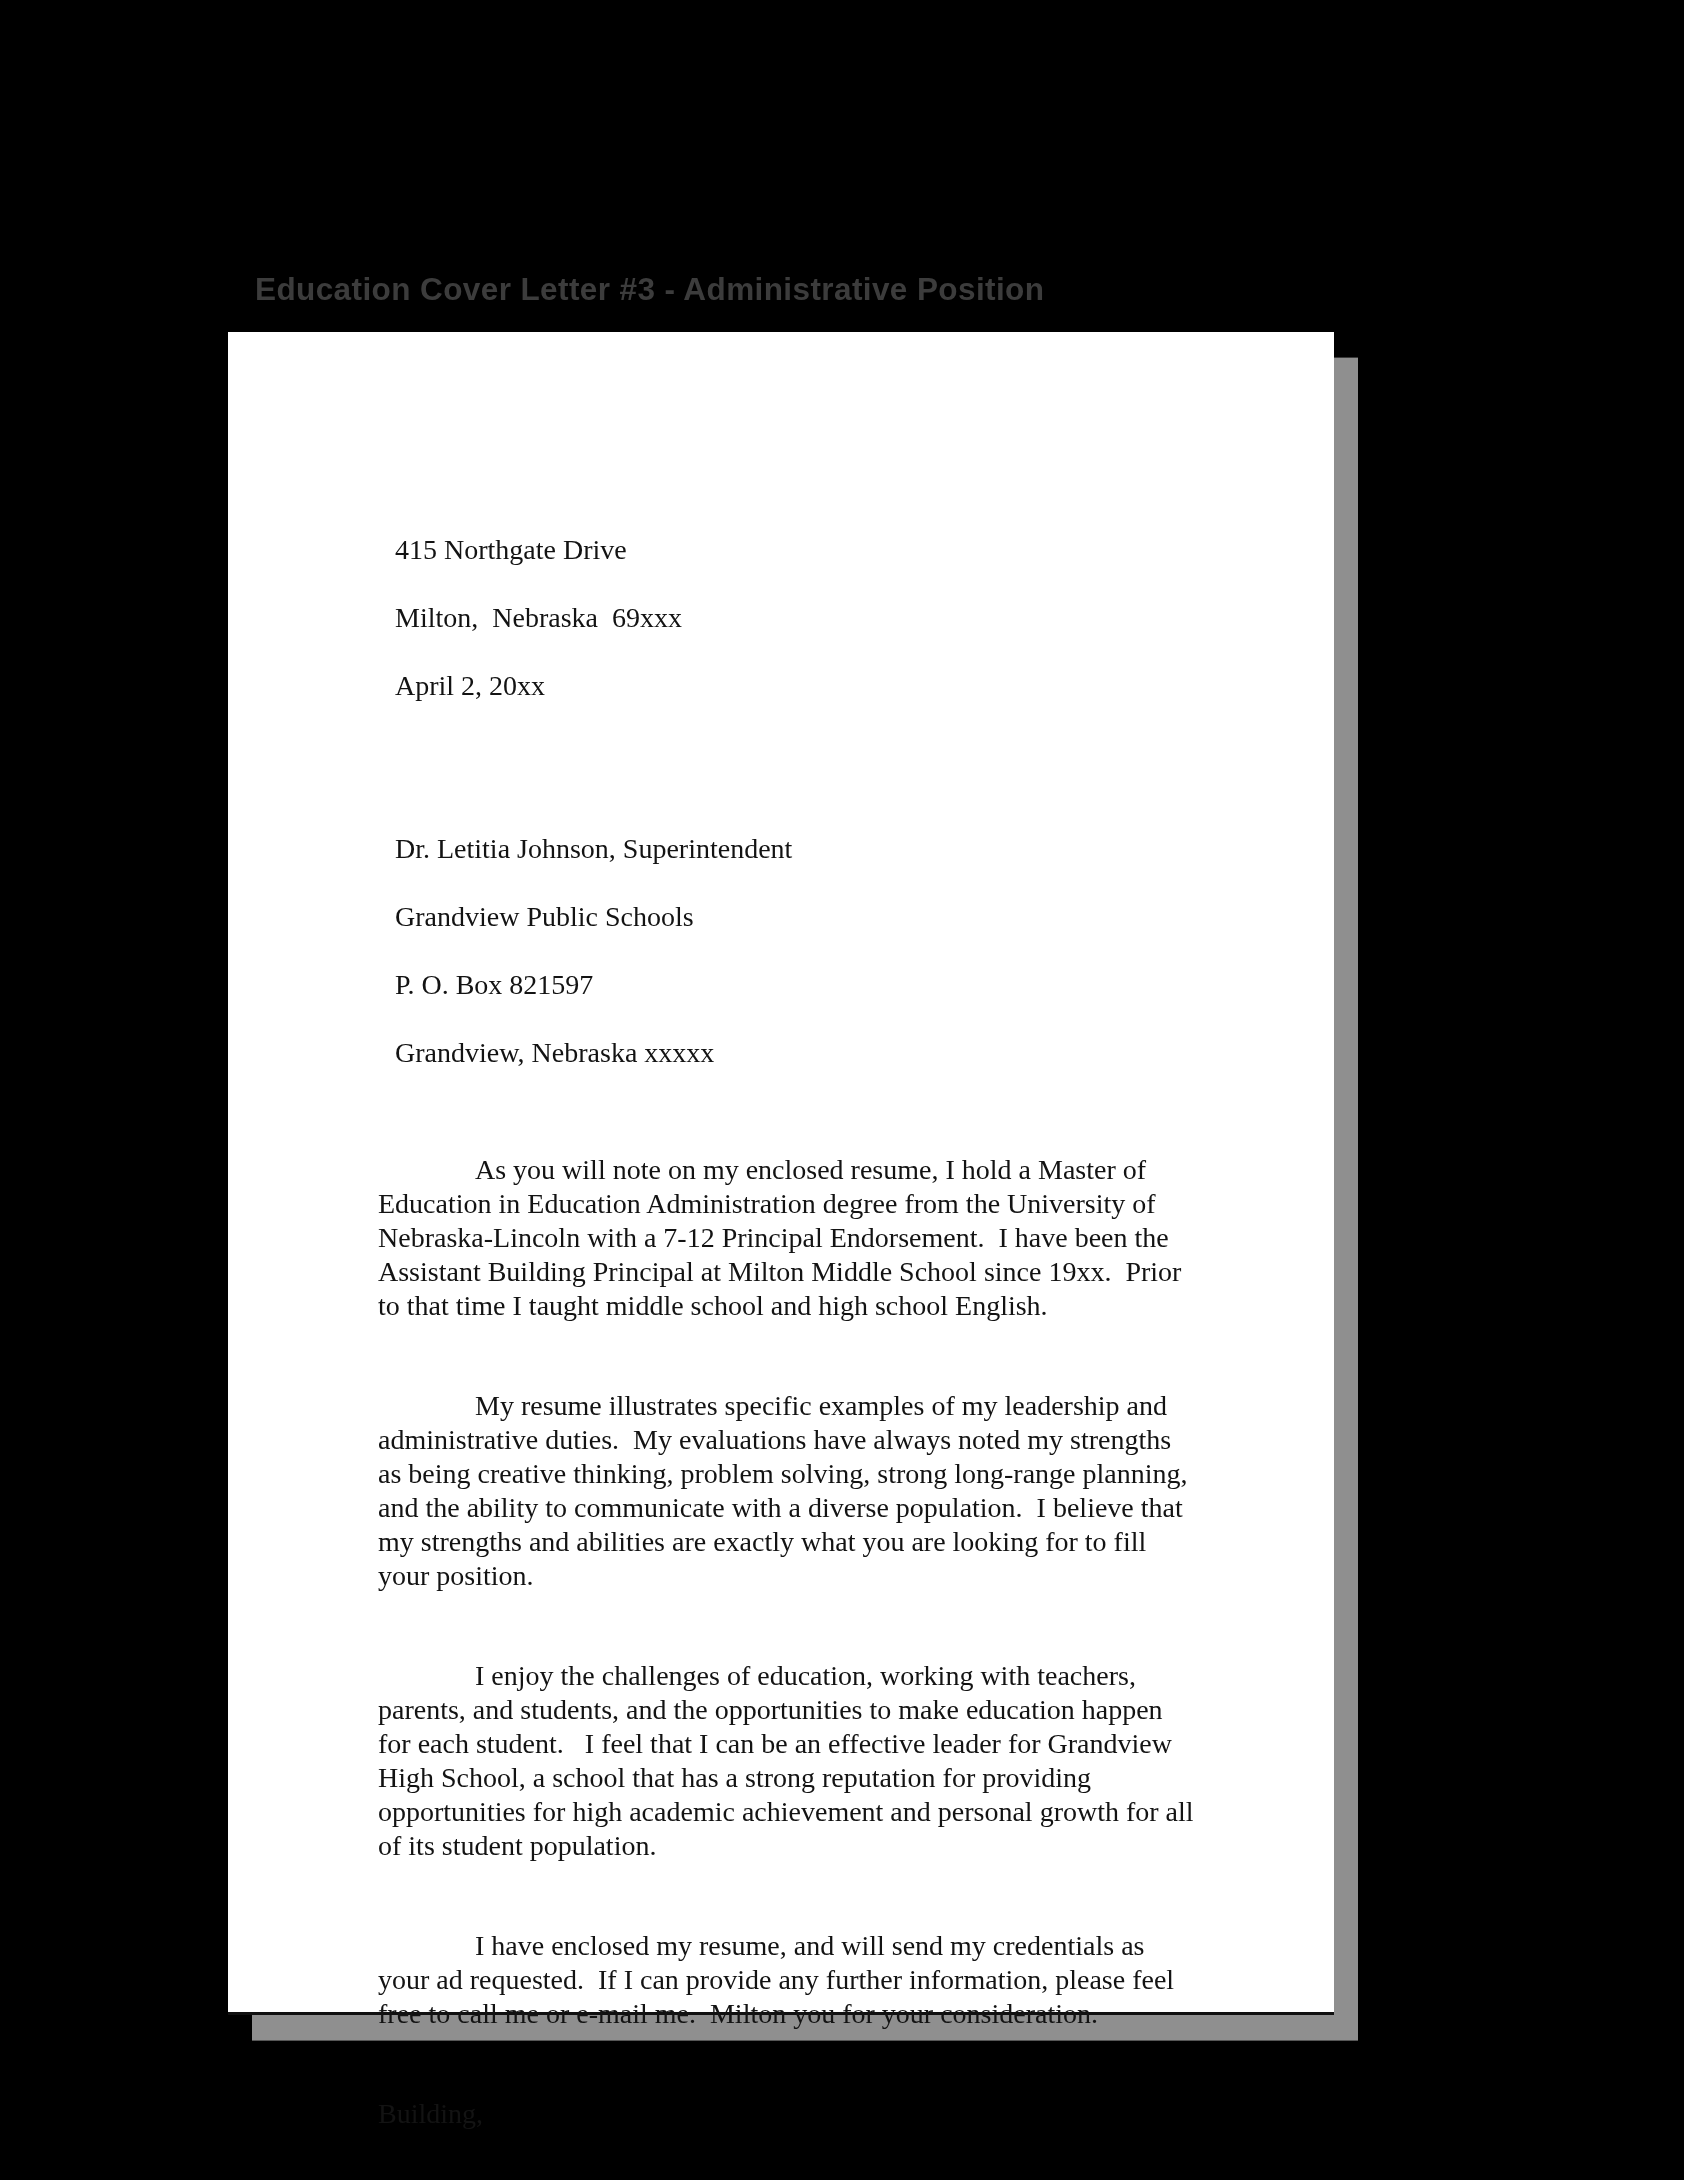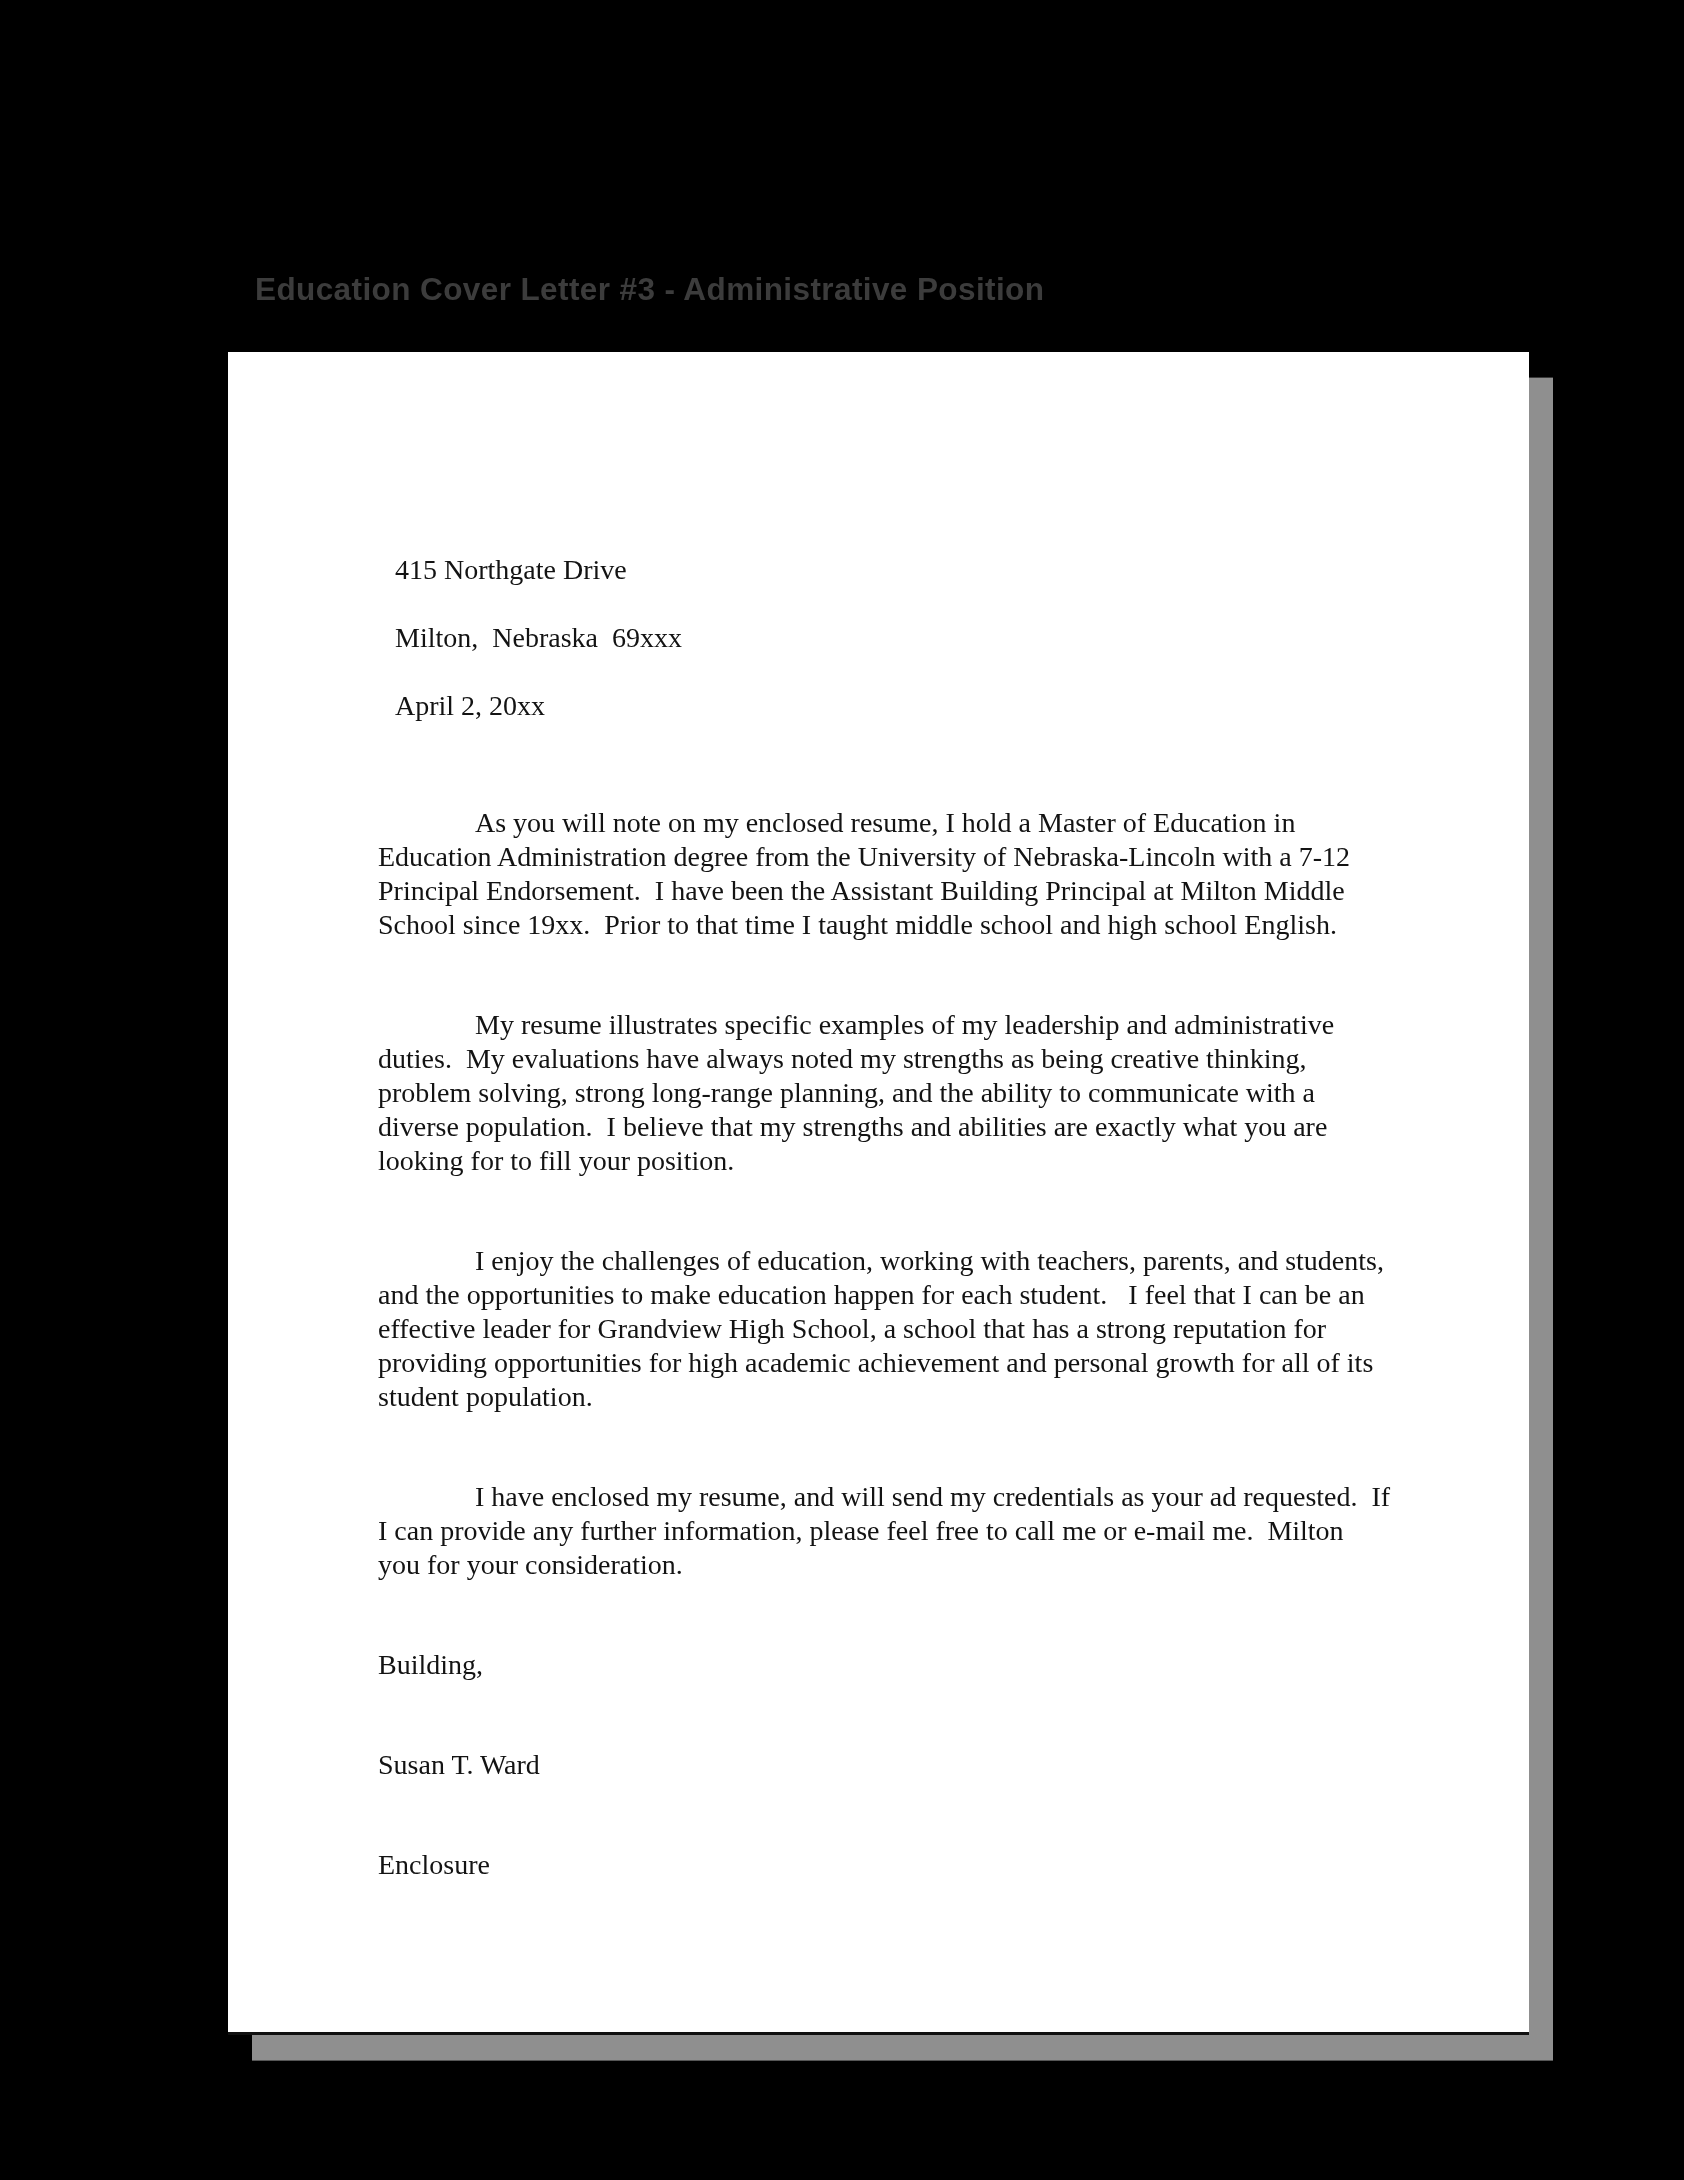--- a/index.html
+++ b/index.html
@@ -24,26 +24,25 @@
     font-weight: bold;
     font-size: 31.5px;
     color: #3c3c3c;
     letter-spacing: 0.4px;
     white-space: pre;
   }
   .page {
     position: absolute;
     left: 194px;
     top: 298px;
-    width: 1301px;
+    width: 1106px;
     height: 1683px;
     background: #ffffff;
     box-shadow: 24px 25.6px 0 0 #8f8f8f;
     border-bottom: 3.4px solid #101010;
-    margin-top: 20px;
   }
   .letter {
     padding: 150px 104px 0 116px;
     font-size: 28px;
     line-height: 34px;
     color: #131313;
   }
   .line, .block {
     white-space: pre-wrap;
   }
@@ -74,20 +73,26 @@
 
   <div class="page">
     <div class="letter">
 
       <div class="sender-block">
         <div class="line">415 Northgate Drive</div>
         <div class="line">Milton,  Nebraska  69xxx</div>
         <div class="line">April 2, 20xx</div>
       </div>
 
+      <div class="recipient-block">
+        <div class="line">Dr. Letitia Johnson, Superintendent</div>
+        <div class="line">Grandview Public Schools</div>
+        <div class="line">P. O. Box 821597</div>
+        <div class="line">Grandview, Nebraska xxxxx</div>
+      </div>
 
 
 
       <p class="para">As you will note on my enclosed resume, I hold a Master of Education in Education Administration degree from the University of Nebraska-Lincoln with a 7-12 Principal Endorsement.  I have been the Assistant Building Principal at Milton Middle School since 19xx.  Prior to that time I taught middle school and high school English.</p>
 
       <p class="para">My resume illustrates specific examples of my leadership and administrative duties.  My evaluations have always noted my strengths as being creative thinking, problem solving, strong long-range planning, and the ability to communicate with a diverse population.  I believe that my strengths and abilities are exactly what you are looking for to fill your position.</p>
 
       <p class="para">I enjoy the challenges of education, working with teachers, parents, and students, and the opportunities to make education happen for each student.   I feel that I can be an effective leader for Grandview High School, a school that has a strong reputation for providing opportunities for high academic achievement and personal growth for all of its student population.</p>
 
       <p class="para">I have enclosed my resume, and will send my credentials as your ad requested.  If I can provide any further information, please feel free to call me or e-mail me.  Milton you for your consideration.</p>

